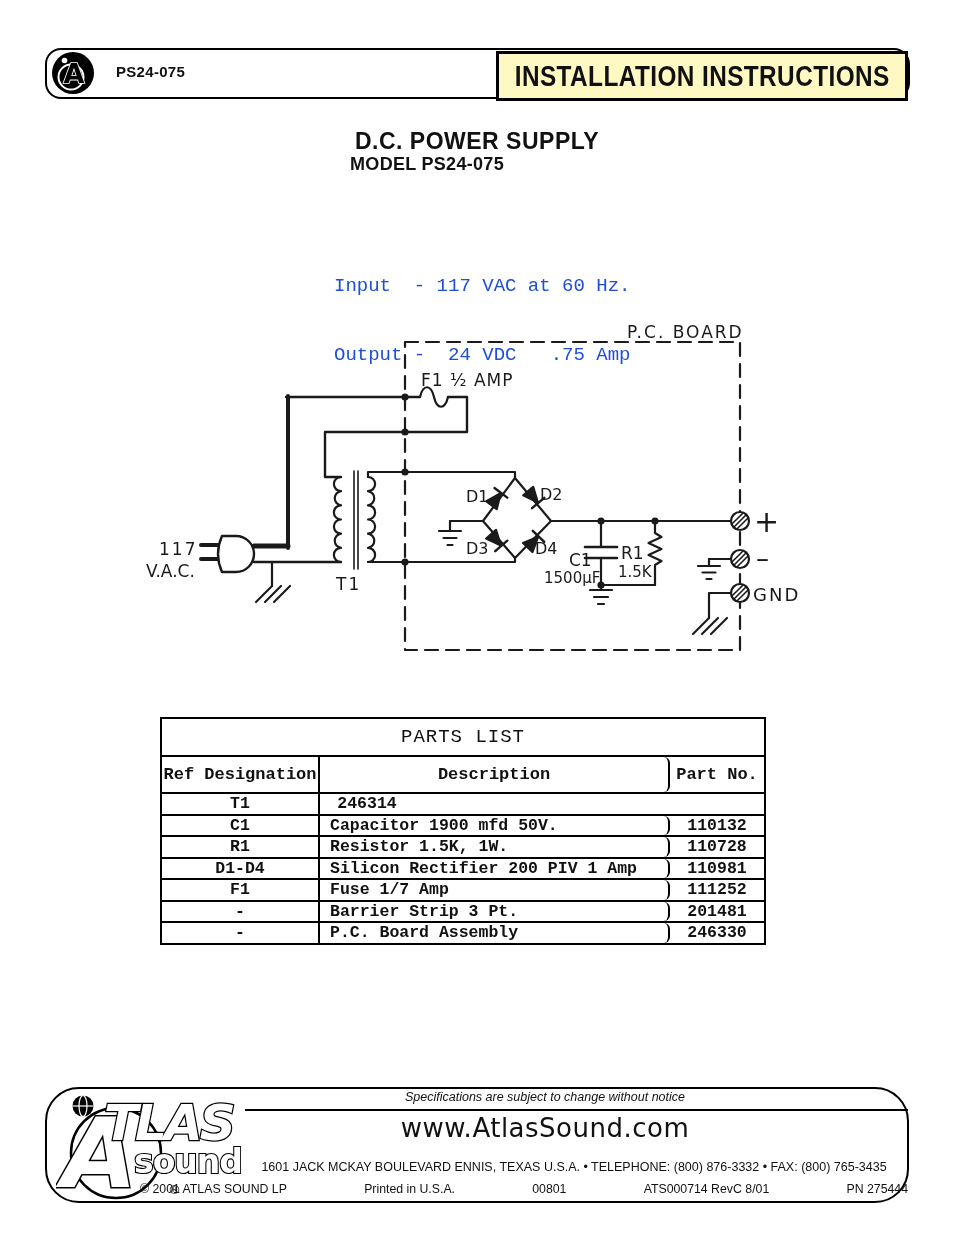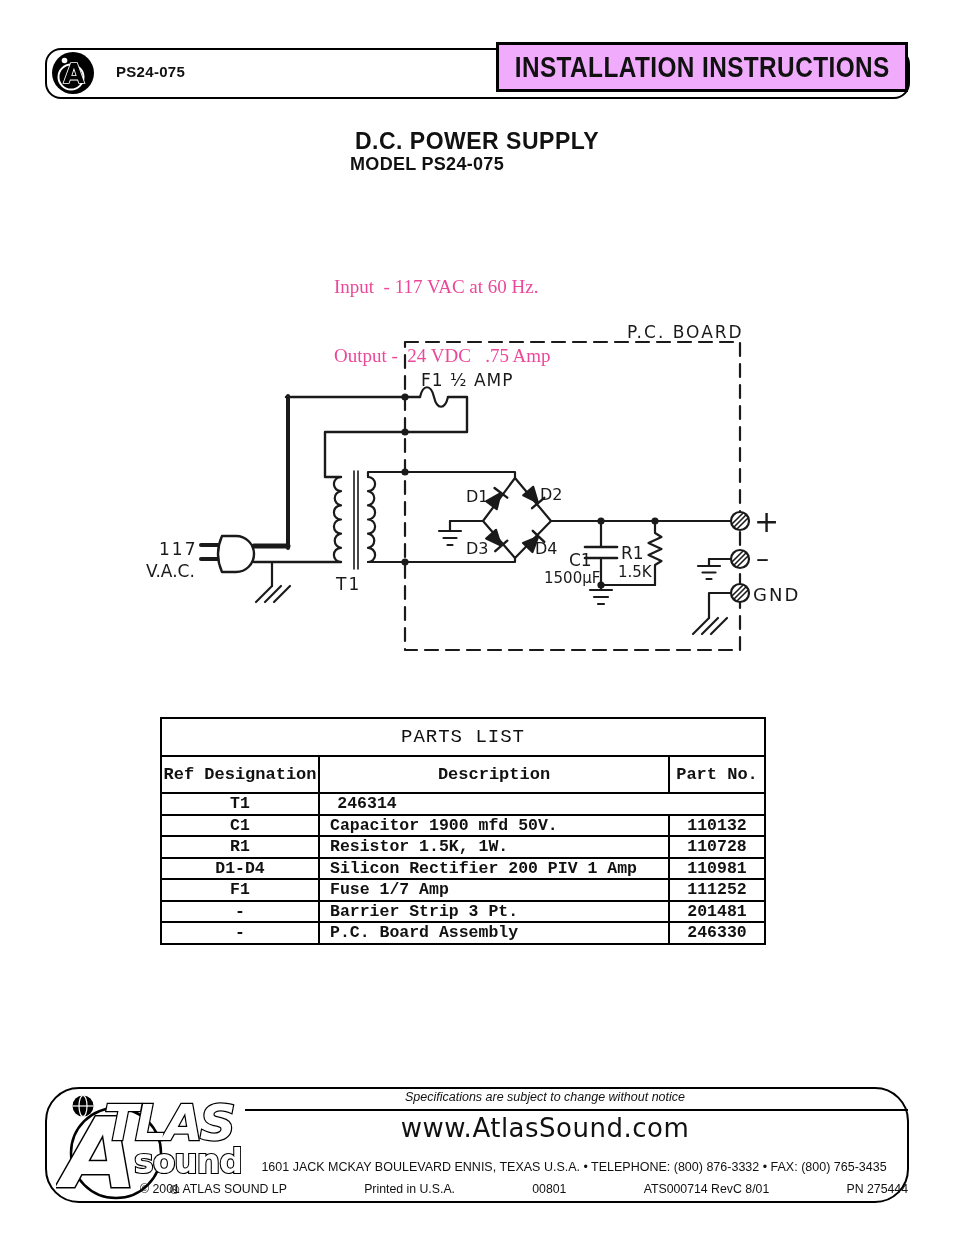--- a/index.html
+++ b/index.html
@@ -3,48 +3,48 @@
 <meta charset="utf-8">
 <style>
   html,body{margin:0;padding:0;background:#e8e8e8;}
   .page{position:relative;width:954px;height:1235px;background:#ffffff;margin:0 auto;
         font-family:"Liberation Sans",sans-serif;color:#111;overflow:hidden;}
   
   .hdr-frame{position:absolute;left:45px;top:48px;width:861px;height:47px;
              border:2.5px solid #000;border-radius:16px;}
   .hdr-logo{position:absolute;left:51px;top:51px;width:44px;height:44px;}
   .hdr-model{position:absolute;left:116px;top:63px;font-size:15px;font-weight:bold;letter-spacing:.3px;}
-  .hdr-titlebox{position:absolute;left:496px;top:42px;width:412px;height:50px;background:#f0abfc;
+  .hdr-titlebox{position:absolute;left:496px;top:51px;width:412px;height:50px;background:#fef9c3;
                 border:3px solid #000;display:flex;align-items:center;justify-content:center;box-sizing:border-box;}
   .hdr-title{font-size:29px;font-weight:bold;white-space:nowrap;transform:scaleX(.84);letter-spacing:.5px;
              font-family:"Liberation Sans",sans-serif;}
   
   .doc-title{position:absolute;left:0;top:128px;width:954px;text-align:center;
              font-size:23px;font-weight:bold;letter-spacing:.5px;}
   .doc-subtitle{position:absolute;left:0;top:154px;width:854px;text-align:center;
              font-size:18px;font-weight:bold;letter-spacing:.3px;}
   
-  .specs{position:absolute;left:334px;top:229px;font-family:Liberation Serif, serif;
-         font-size:19px;line-height:23px;white-space:pre;color:#ec4899;}
+  .specs{position:absolute;left:334px;top:229px;font-family:Liberation Mono, monospace;
+         font-size:19px;line-height:23px;white-space:pre;color:#1d4ed8;}
   
   .schematic{position:absolute;left:140px;top:300px;width:700px;height:370px;}
   .schematic text{font-family:"DejaVu Sans",sans-serif;fill:#1a1a1a;}
   
   .ptable{position:absolute;left:160px;top:717px;width:606px;border:2.5px solid #000;
           box-sizing:border-box;font-family:"Liberation Mono",monospace;color:#111;}
   .pt-title{height:36px;border-bottom:2px solid #000;display:flex;align-items:center;
             justify-content:center;font-size:19px;letter-spacing:1px;}
   .pt-row{display:flex;border-bottom:2px solid #000;align-items:center;font-weight:bold;}
   .pt-row:last-child{border-bottom:none;}
   .pt-head{height:35px;font-size:17px;}
   .pt-data{height:19.5px;font-size:16.5px;}
   .c-ref{width:156px;border-right:2px solid #000;text-align:center;align-self:stretch;
          display:flex;align-items:center;justify-content:center;}
   .c-desc{flex:1;border-right:2px solid #000;align-self:stretch;display:flex;align-items:center;
-          padding-left:10px;}
+          padding-left:10px;border-radius:6px;}
   .pt-head .c-desc{justify-content:center;padding-left:0;}
   .c-part{width:94px;align-self:stretch;display:flex;align-items:center;justify-content:center;}
   
   .ftr-frame{position:absolute;left:45px;top:1087px;width:864px;height:116px;
              border:2.5px solid #000;border-radius:34px;box-sizing:border-box;}
   .ftr-logo{position:absolute;left:56px;top:1090px;width:185px;height:112px;}
   .ftr-notice{position:absolute;left:245px;top:1090px;width:600px;text-align:center;
               font-size:12.5px;font-style:italic;}
   .ftr-line{position:absolute;left:245px;top:1109px;width:663px;border-top:2px solid #000;}
   .ftr-site{position:absolute;left:245px;top:1113px;width:600px;text-align:center;

